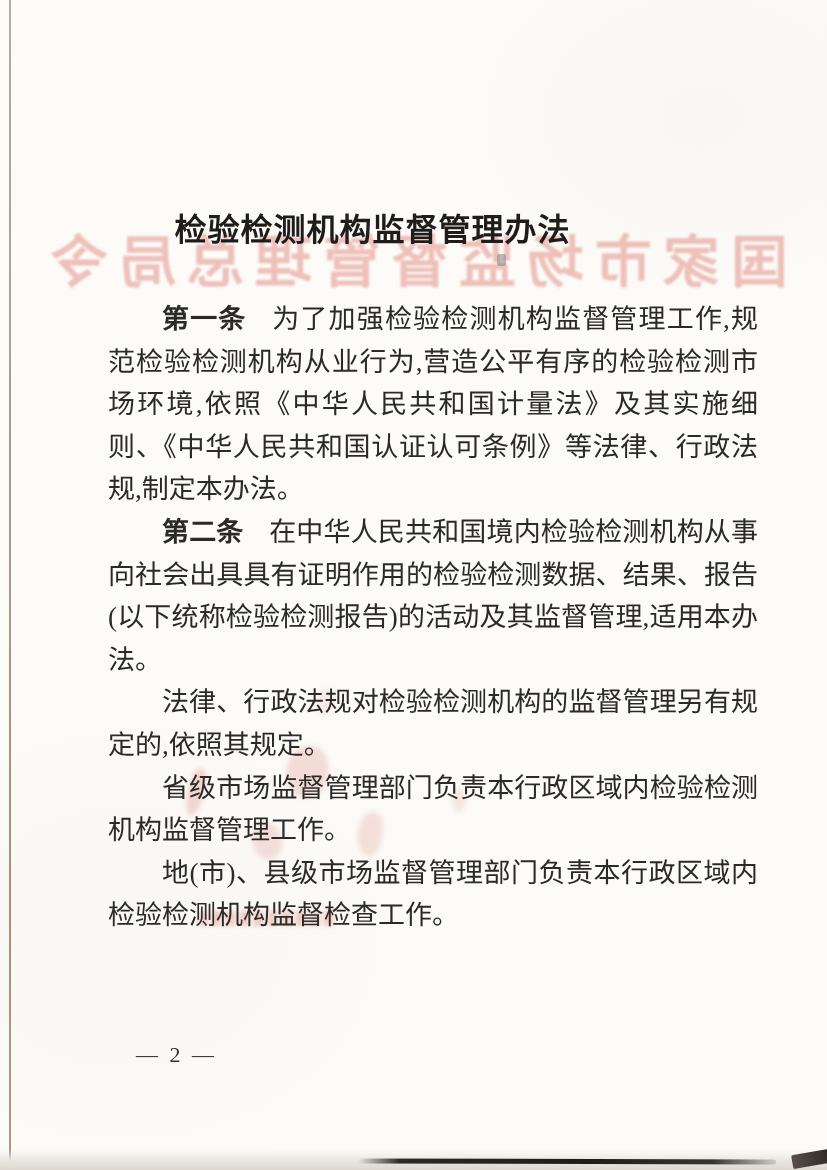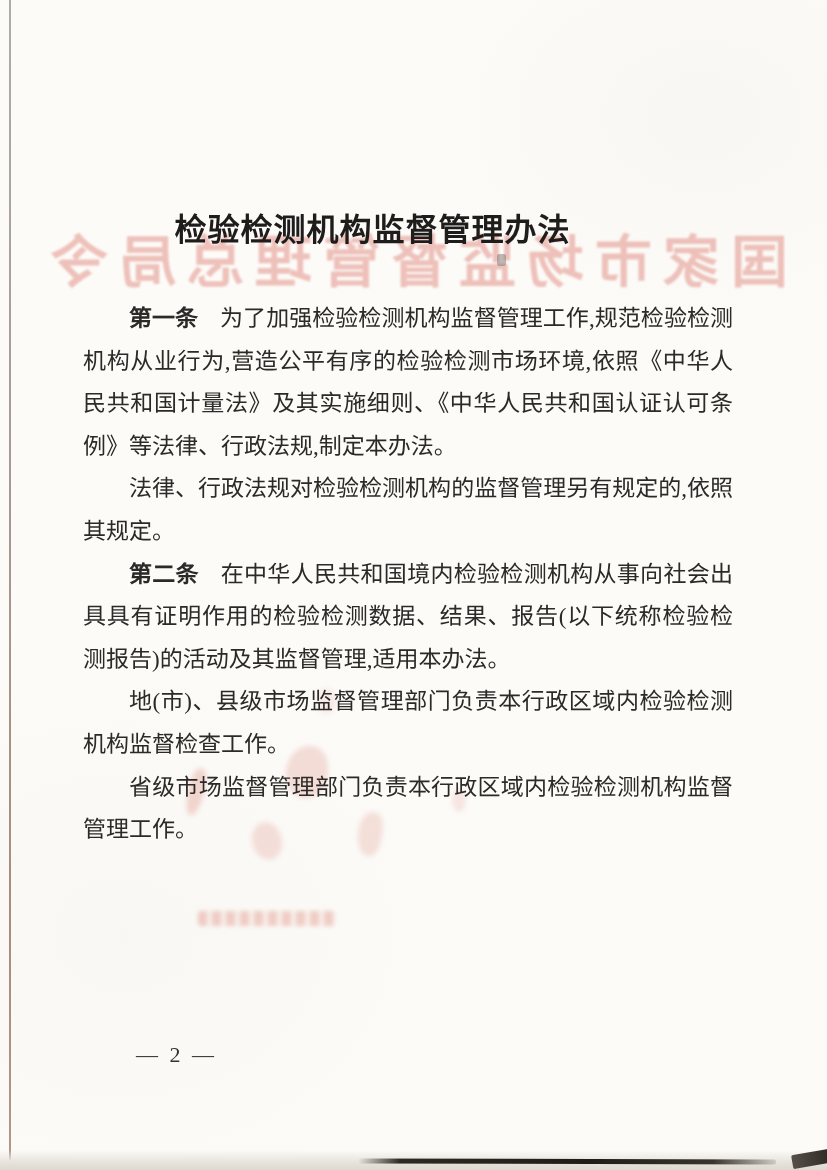--- a/index.html
+++ b/index.html
@@ -59,22 +59,22 @@
     position:absolute;left:497px;top:254px;width:9px;height:12px;z-index:1;
     background:rgba(110,105,100,.45);filter:blur(.6px);border-radius:2px;
   }
   
   .title{
     position:absolute;left:0;top:204px;width:745px;z-index:2;
     margin:0;text-align:center;
     font-size:32px;font-weight:700;letter-spacing:1px;color:#1e1d1c;
   }
   .doc-body{
-    position:absolute;left:83px;top:298px;width:650px;z-index:2;
-    font-size:23px;line-height:42.6px;color:#2b2a28;
+    position:absolute;left:108px;top:298px;width:650px;z-index:2;
+    font-size:27px;line-height:42.6px;color:#2b2a28;
     text-align:justify;
   }
   .doc-body p{margin:0;text-indent:2em;}
   .para-leader{font-weight:700;}
   .para-leader:not(:empty){margin-right:.95em;}
   .page-number{
     position:absolute;left:136px;top:1042px;z-index:2;
     font-size:22px;color:#34322f;letter-spacing:3px;
   }
 </style>
@@ -93,24 +93,24 @@
   <div class="seal-blob blob4"></div>
   <div class="seal-blob blob5"></div>
   <div class="seal-blob blob6"></div>
   <div class="bleed-smudge-row"></div>
   <div class="gray-speck"></div>
 
   <h1 class="title">检验检测机构监督管理办法</h1>
 
   <div class="doc-body">
     <p><span class="para-leader">第一条</span><span>为了加强检验检测机构监督管理工作,规范检验检测机构从业行为,营造公平有序的检验检测市场环境,依照《中华人民共和国计量法》及其实施细则、《中华人民共和国认证认可条例》等法律、行政法规,制定本办法。</span></p>
+    <p><span class="para-leader">第二条</span><span>在中华人民共和国境内检验检测机构从事向社会出具具有证明作用的检验检测数据、结果、报告(以下统称检验检测报告)的活动及其监督管理,适用本办法。</span></p>
     <p><span class="para-leader"></span><span>法律、行政法规对检验检测机构的监督管理另有规定的,依照其规定。</span></p>
-    <p><span class="para-leader">第二条</span><span>在中华人民共和国境内检验检测机构从事向社会出具具有证明作用的检验检测数据、结果、报告(以下统称检验检测报告)的活动及其监督管理,适用本办法。</span></p>
+    <p><span class="para-leader"></span><span>省级市场监督管理部门负责本行政区域内检验检测机构监督管理工作。</span></p>
     <p><span class="para-leader"></span><span>地(市)、县级市场监督管理部门负责本行政区域内检验检测机构监督检查工作。</span></p>
-    <p><span class="para-leader"></span><span>省级市场监督管理部门负责本行政区域内检验检测机构监督管理工作。</span></p>
   </div>
 
   <div class="page-number">— 2 —</div>
 
   <div class="scan-band-bottom"></div>
   <div class="scan-line-bottom"></div>
   <div class="scan-corner-br"></div>
 
 </div>
 

